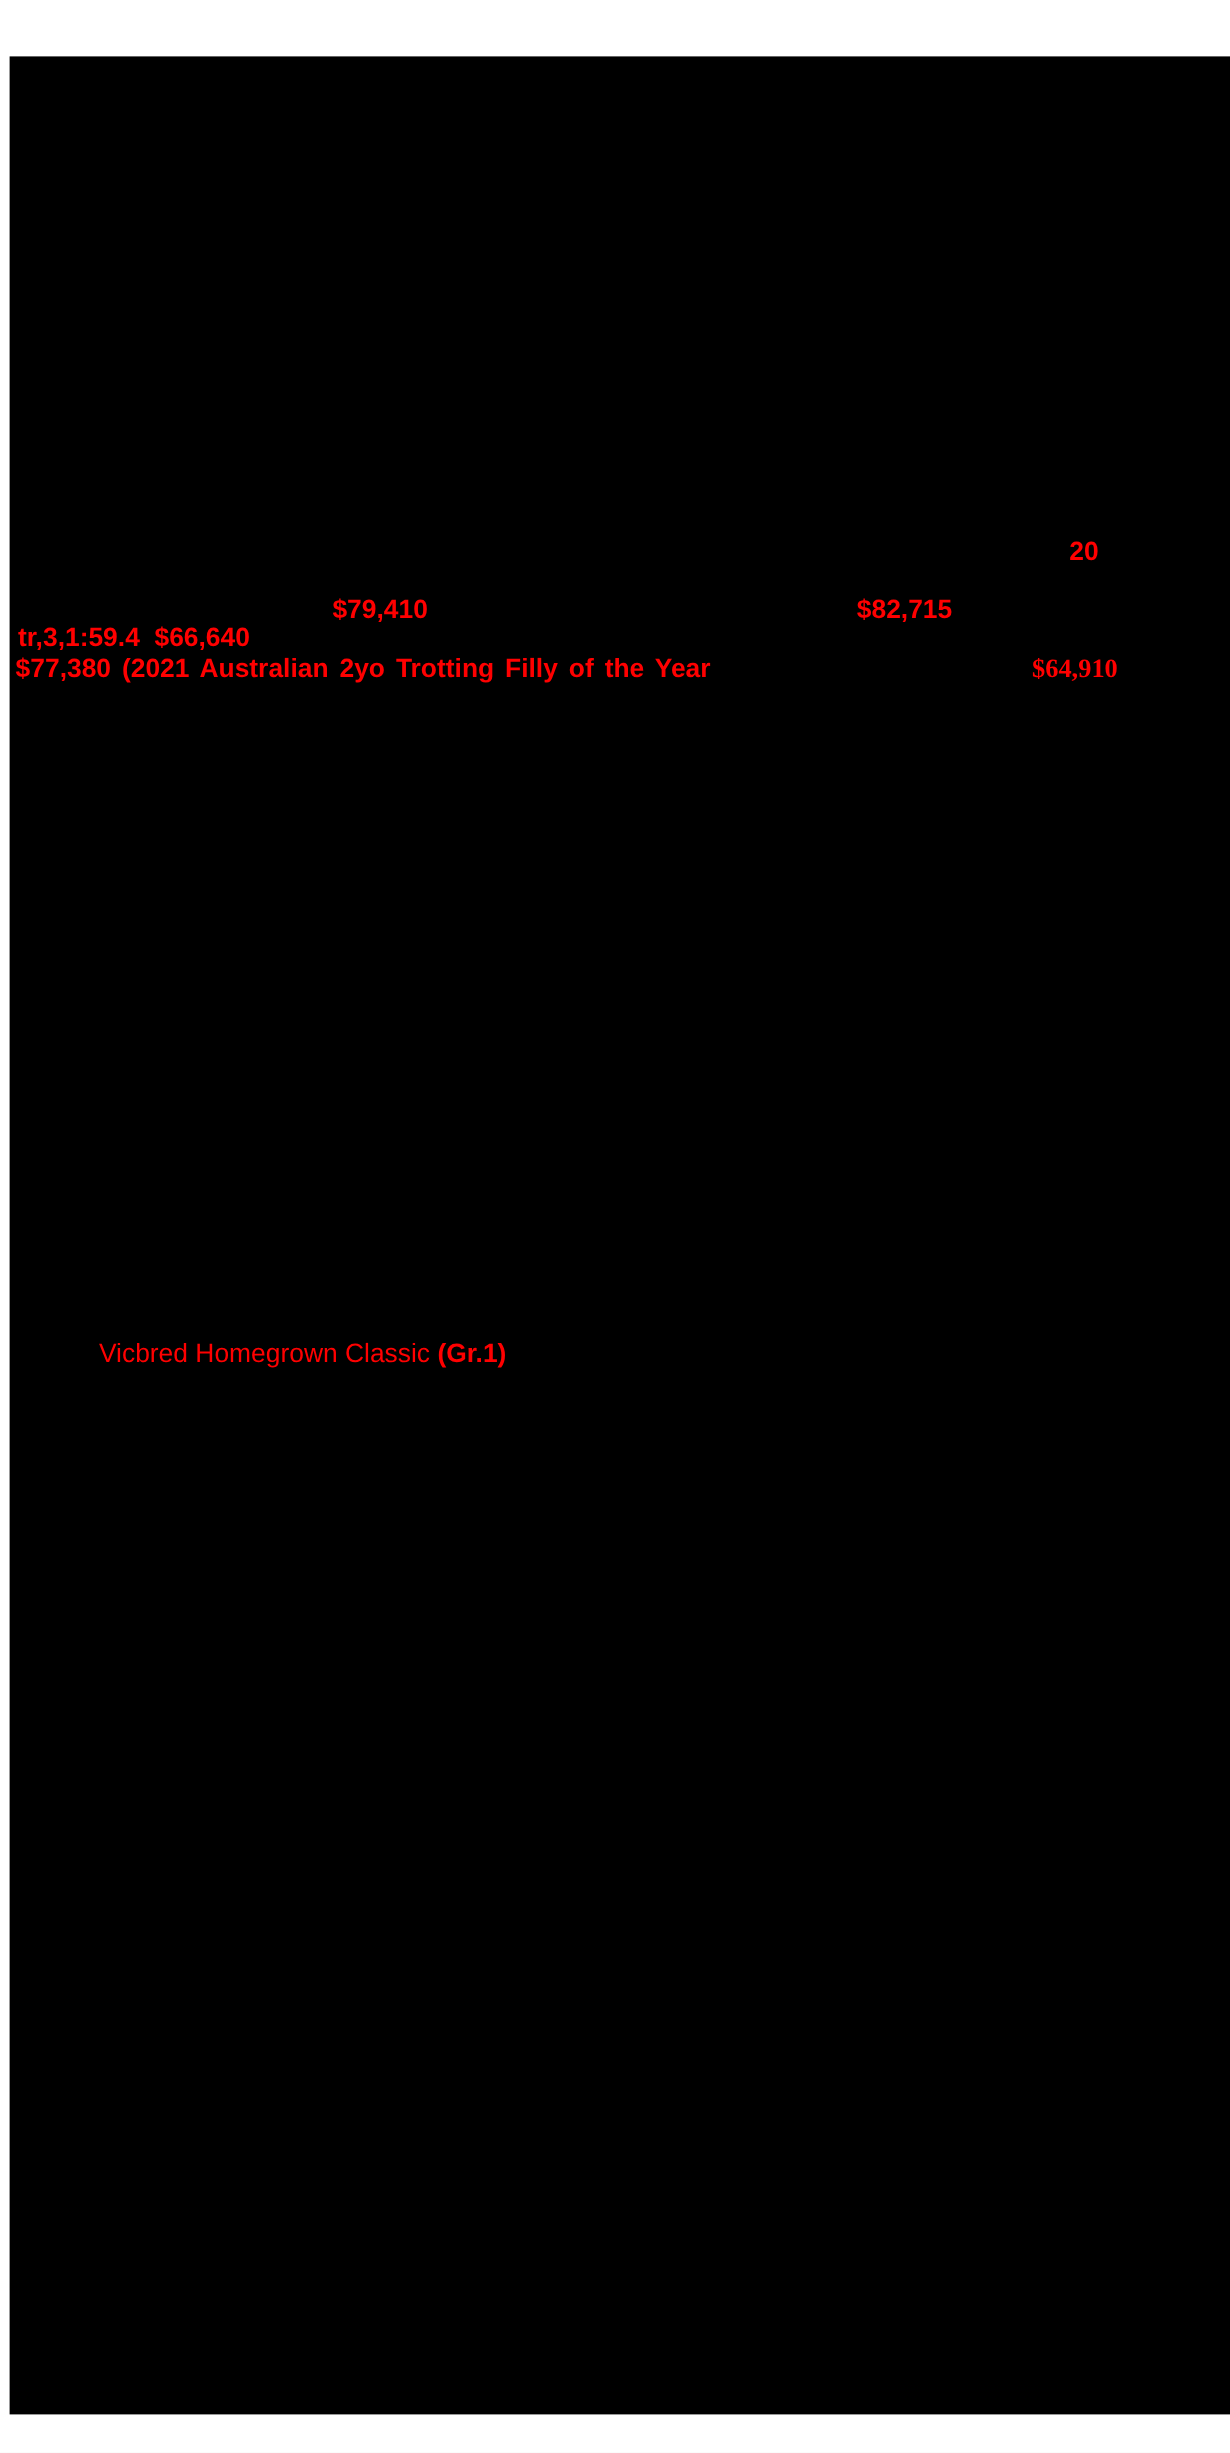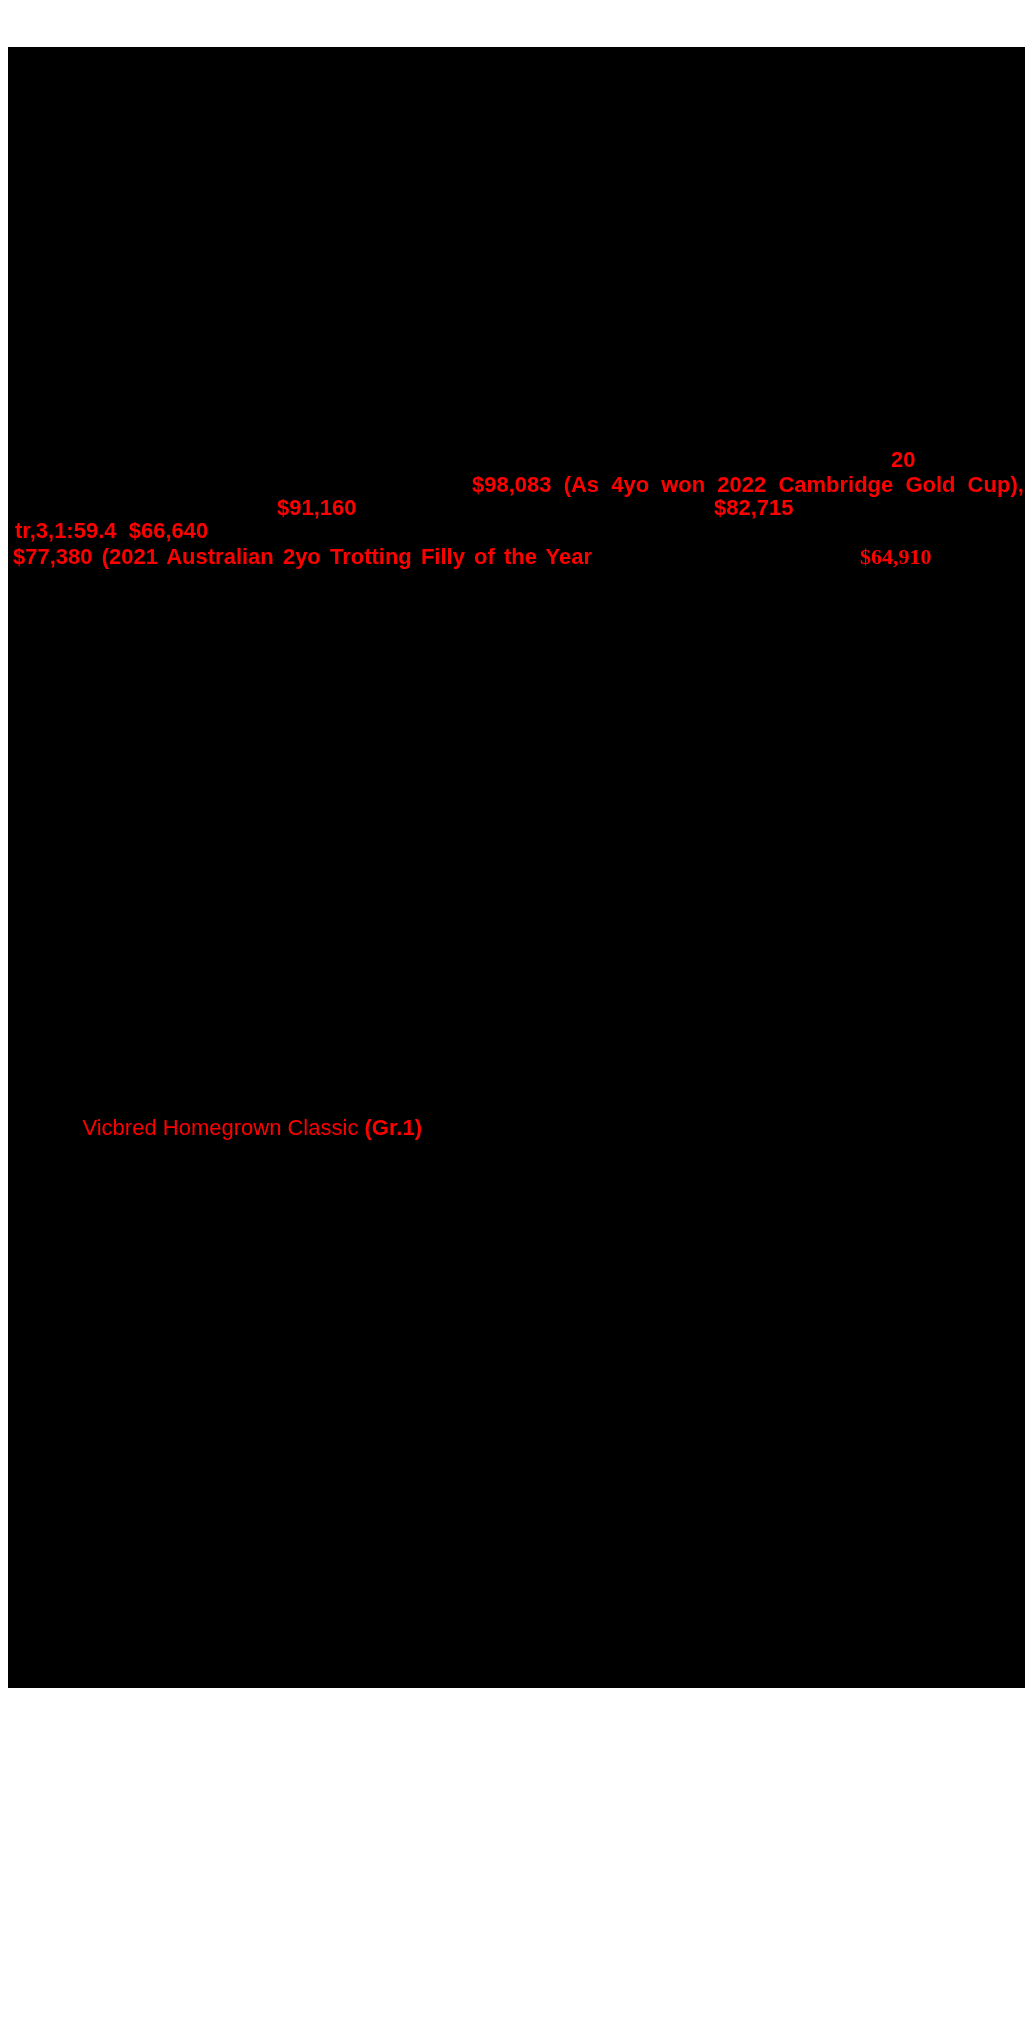--- a/index.html
+++ b/index.html
@@ -3,21 +3,21 @@
 <meta charset="utf-8">
 <style>
   html, body {
     margin: 0;
     padding: 0;
     background: #ffffff;
   }
   .page {
     position: relative;
     width: 1025px;
-    height: 1688px;
+    height: 2044px;
     background: var(--bg, #ffffff);
     overflow: hidden;
     font-family: "Liberation Sans", sans-serif;
   }
   
   .doc-panel {
     position: absolute;
     left: 8px;
     top: 47px;
     width: 1017px;
@@ -50,23 +50,22 @@
 </style>
 </head>
 <body>
 
 <div class="page">
 
   <div class="doc-panel"></div>
 
   <span class="frag b f-year-partial">20</span>
 
-  <span class="frag b f-cambridge">$98,083 (As 4yo won 2022 Cambridge Gold Cup),</span>
 
-  <span class="frag b f-amt-91160">$91,160</span>
+  <span class="frag b f-amt-91160">$79,410</span>
 
   <span class="frag b f-amt-82715">$82,715</span>
 
   <span class="frag b f-record-66640">tr,3,1:59.4  $66,640</span>
 
   <span class="frag b f-filly-of-year">$77,380 (2021 Australian 2yo Trotting Filly of the Year</span>
 
   <span class="frag b f-amt-64910">$64,910</span>
 
 

